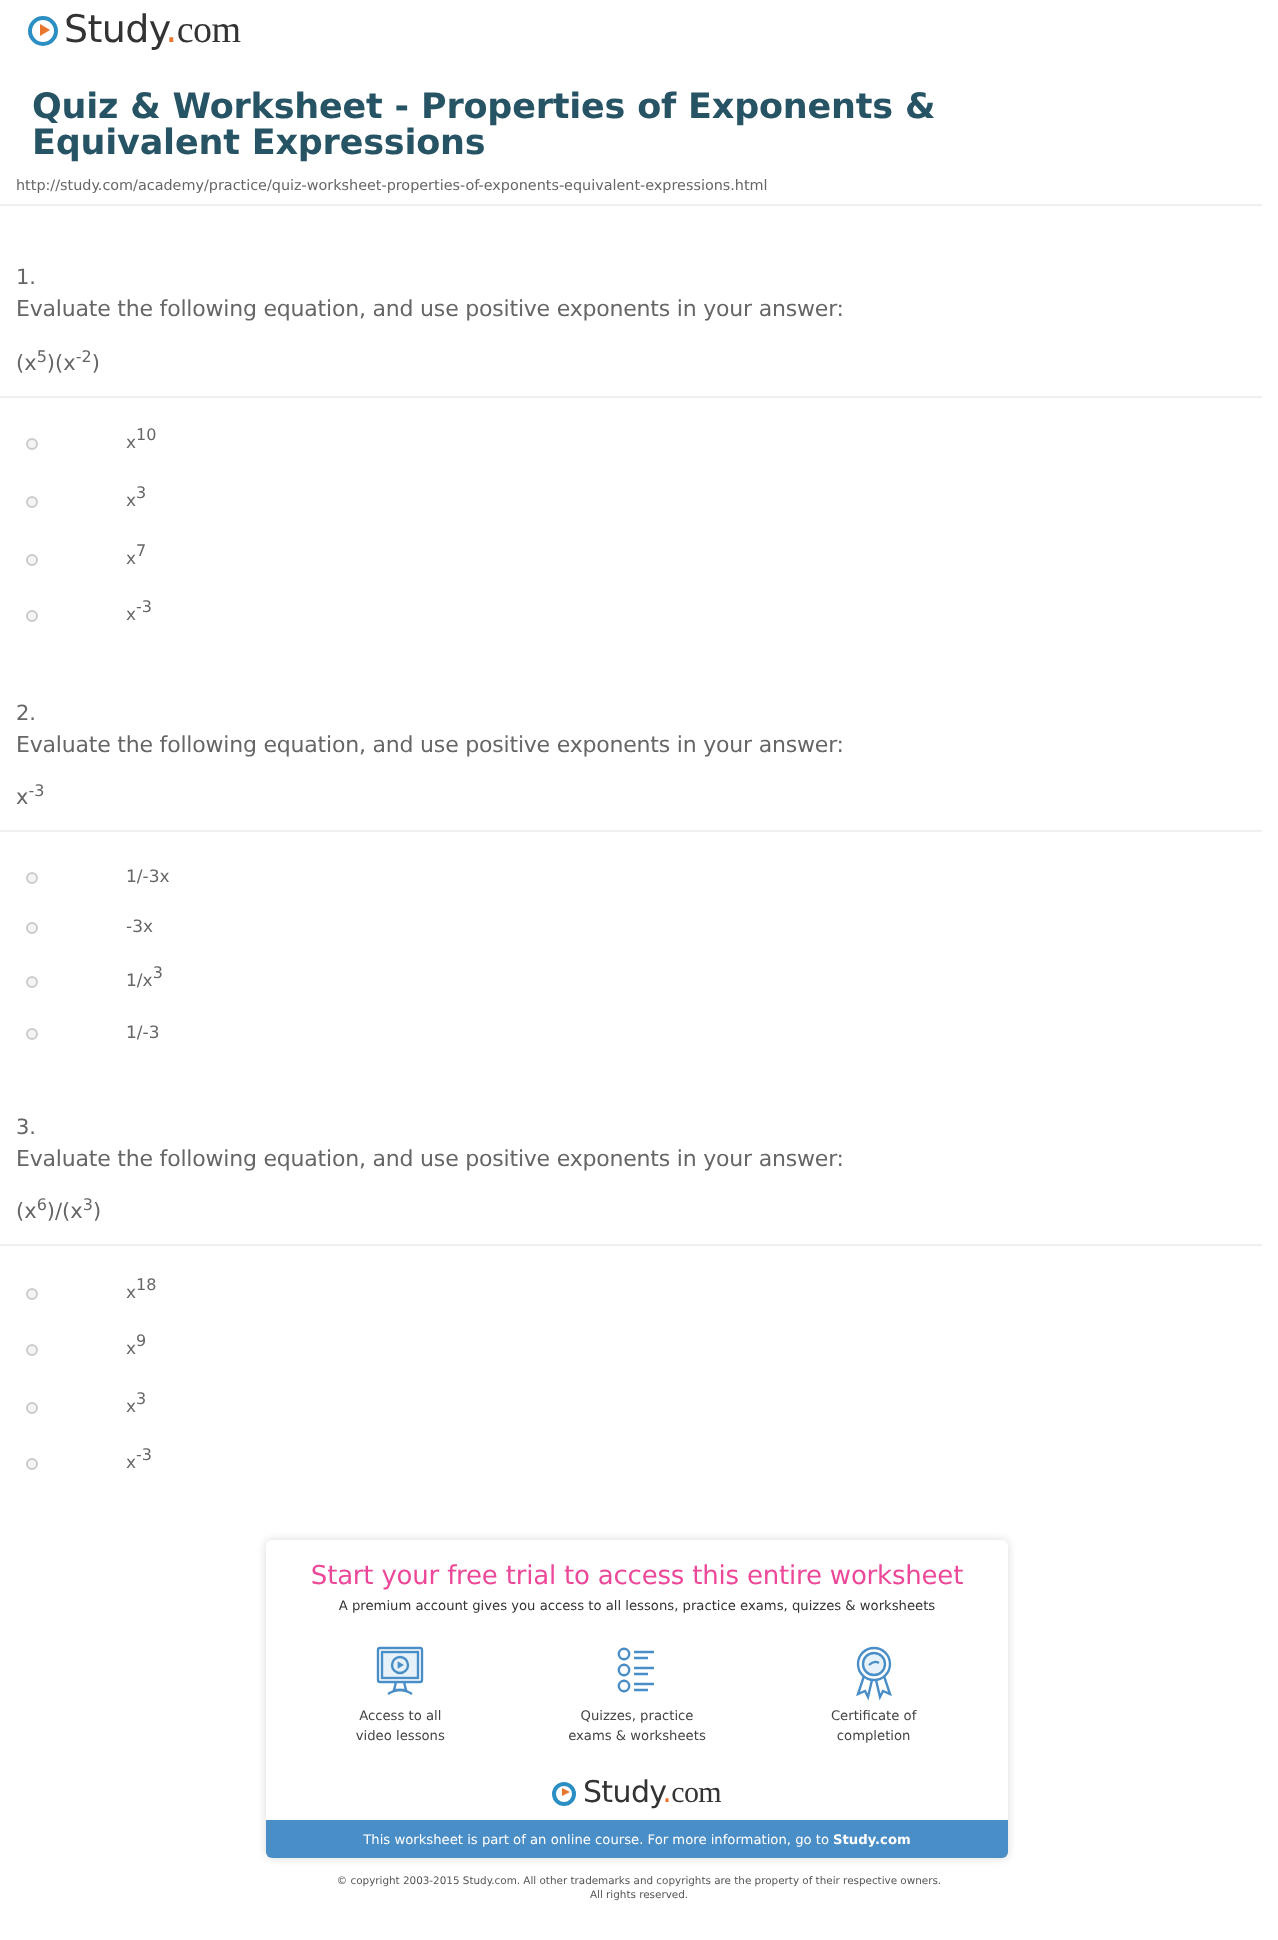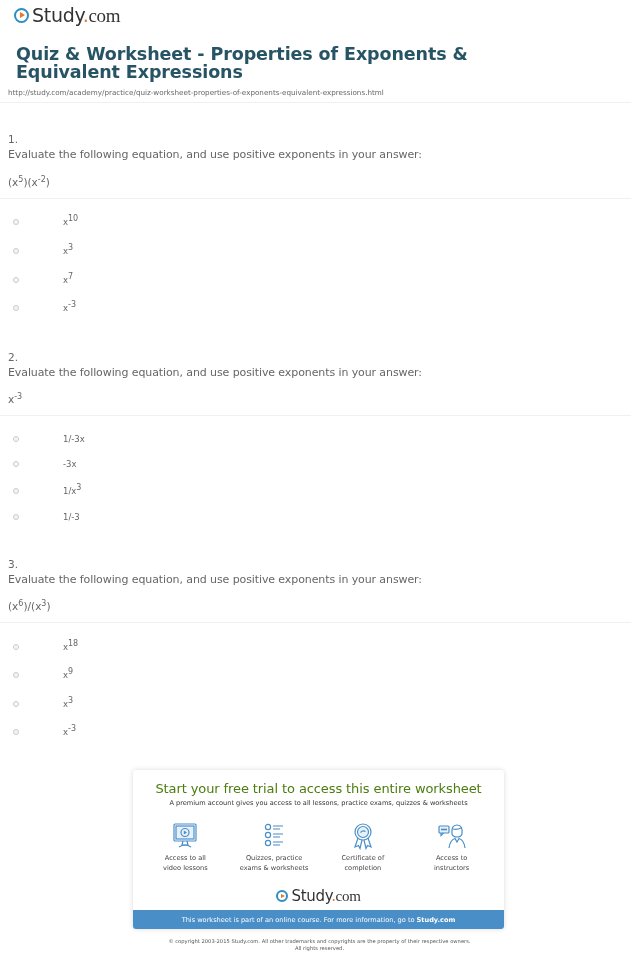--- a/index.html
+++ b/index.html
@@ -24,21 +24,21 @@
     .qtext { position: absolute; left: 8px; font-size: 11px; color: #666; letter-spacing: -0.1px; }
     .qexpr { position: absolute; left: 8px; font-size: 10.5px; color: #666; }
     .qexpr sup, .opt-label sup { font-size: 8px; vertical-align: 4px; line-height: 0; }
 
     .opt { position: absolute; left: 13px; display: flex; align-items: center; height: 12px; }
     .radio { width: 6px; height: 6px; border-radius: 50%; border: 1px solid #ccc; background: #f4f4f4; margin-right: 8px; }
     .opt-label { font-size: 8.5px; color: #666; margin-left: 36px; }
 
     .promo { position: absolute; left: 133px; top: 770px; width: 371px; height: 159px; background: #fff;
       border-radius: 3px; box-shadow: 0 0 5px rgba(0,0,0,0.15); overflow: hidden; }
-    .promo-title { position: absolute; top: 11px; width: 100%; text-align: center; font-size: 13px; color: #4d7c0f; letter-spacing: -0.1px; }
+    .promo-title { position: absolute; top: 11px; width: 100%; text-align: center; font-size: 13px; color: #ec4899; letter-spacing: -0.1px; }
     .promo-sub { position: absolute; top: 29px; width: 100%; text-align: center; font-size: 6.6px; color: #333; }
     .features { position: absolute; top: 51px; left: 0; width: 100%; display: flex; justify-content: space-around; padding: 0 8px; }
     .feature { width: 86px; display: flex; flex-direction: column; align-items: center; }
     .feature svg { width: 30px; height: 30px; }
     .feature-label { margin-top: 2px; font-size: 6.6px; color: #444; text-align: center; line-height: 10px; }
     .promo-logo { position: absolute; top: 117px; left: 0; width: 100%; display: flex; justify-content: center; align-items: center; }
     .promo-logo .logo-mark { width: 12px; height: 12px; border-width: 2px; }
     .promo-logo .logo-mark::after { left: 2.5px; top: 1.5px; border-left-width: 4px; border-top-width: 2.5px; border-bottom-width: 2.5px; }
     .promo-logo .logo-text { font-size: 15px; }
     .promo-bar { position: absolute; bottom: 0; left: 0; width: 100%; height: 19px; background: #4a8ec8;
@@ -157,33 +157,20 @@
     <div class="feature">
       <svg viewBox="0 0 30 30" fill="none" stroke="#4a8ec8" stroke-width="1.2">
         <circle cx="15" cy="11" r="8"></circle>
         <circle cx="15" cy="11" r="5.5" fill="#e7f1f9"></circle>
         <path d="M12.5 11.5 Q15 9 17.5 10.5"></path>
         <path d="M10 17 L7 26 L10.5 24.5 L12 27.5 L14 19"></path>
         <path d="M20 17 L23 26 L19.5 24.5 L18 27.5 L16 19"></path>
       </svg>
       <div class="feature-label"><span>Certificate of</span><br><span>completion</span></div>
     </div>
-    <div class="feature">
-      <svg viewBox="0 0 30 30" fill="none" stroke="#4a8ec8" stroke-width="1.2">
-        <rect x="2" y="5" width="10" height="7" rx="1" fill="#e7f1f9"></rect>
-        <path d="M4 12 L4 14.5 L6.5 12"></path>
-        <circle cx="5" cy="8.5" r="0.5" fill="#4a8ec8"></circle>
-          <circle cx="7" cy="8.5" r="0.5" fill="#4a8ec8"></circle>
-          <circle cx="9" cy="8.5" r="0.5" fill="#4a8ec8"></circle>
-        <path d="M15 13 Q14 4 20 4 Q26 4 25 13 Q24 16 20 16 Q16 16 15 13 Z"></path>
-        <path d="M16 8 Q20 9 24 7"></path>
-        <path d="M12 27 Q13 19 18 17.5 L20 21 L22 17.5 Q27 19 28 27"></path>
-      </svg>
-      <div class="feature-label"><span>Access to</span><br><span>instructors</span></div>
-    </div>
   </div>
 
   <div class="promo-logo">
     <span class="logo-mark"></span>
     <span class="logo-text"><span>Study</span><span class="dot">.</span><span class="com">com</span></span>
   </div>
 
   <div class="promo-bar">
     <span>This worksheet is part of an online course. For more information, go to</span>
     <b>Study.com</b>

